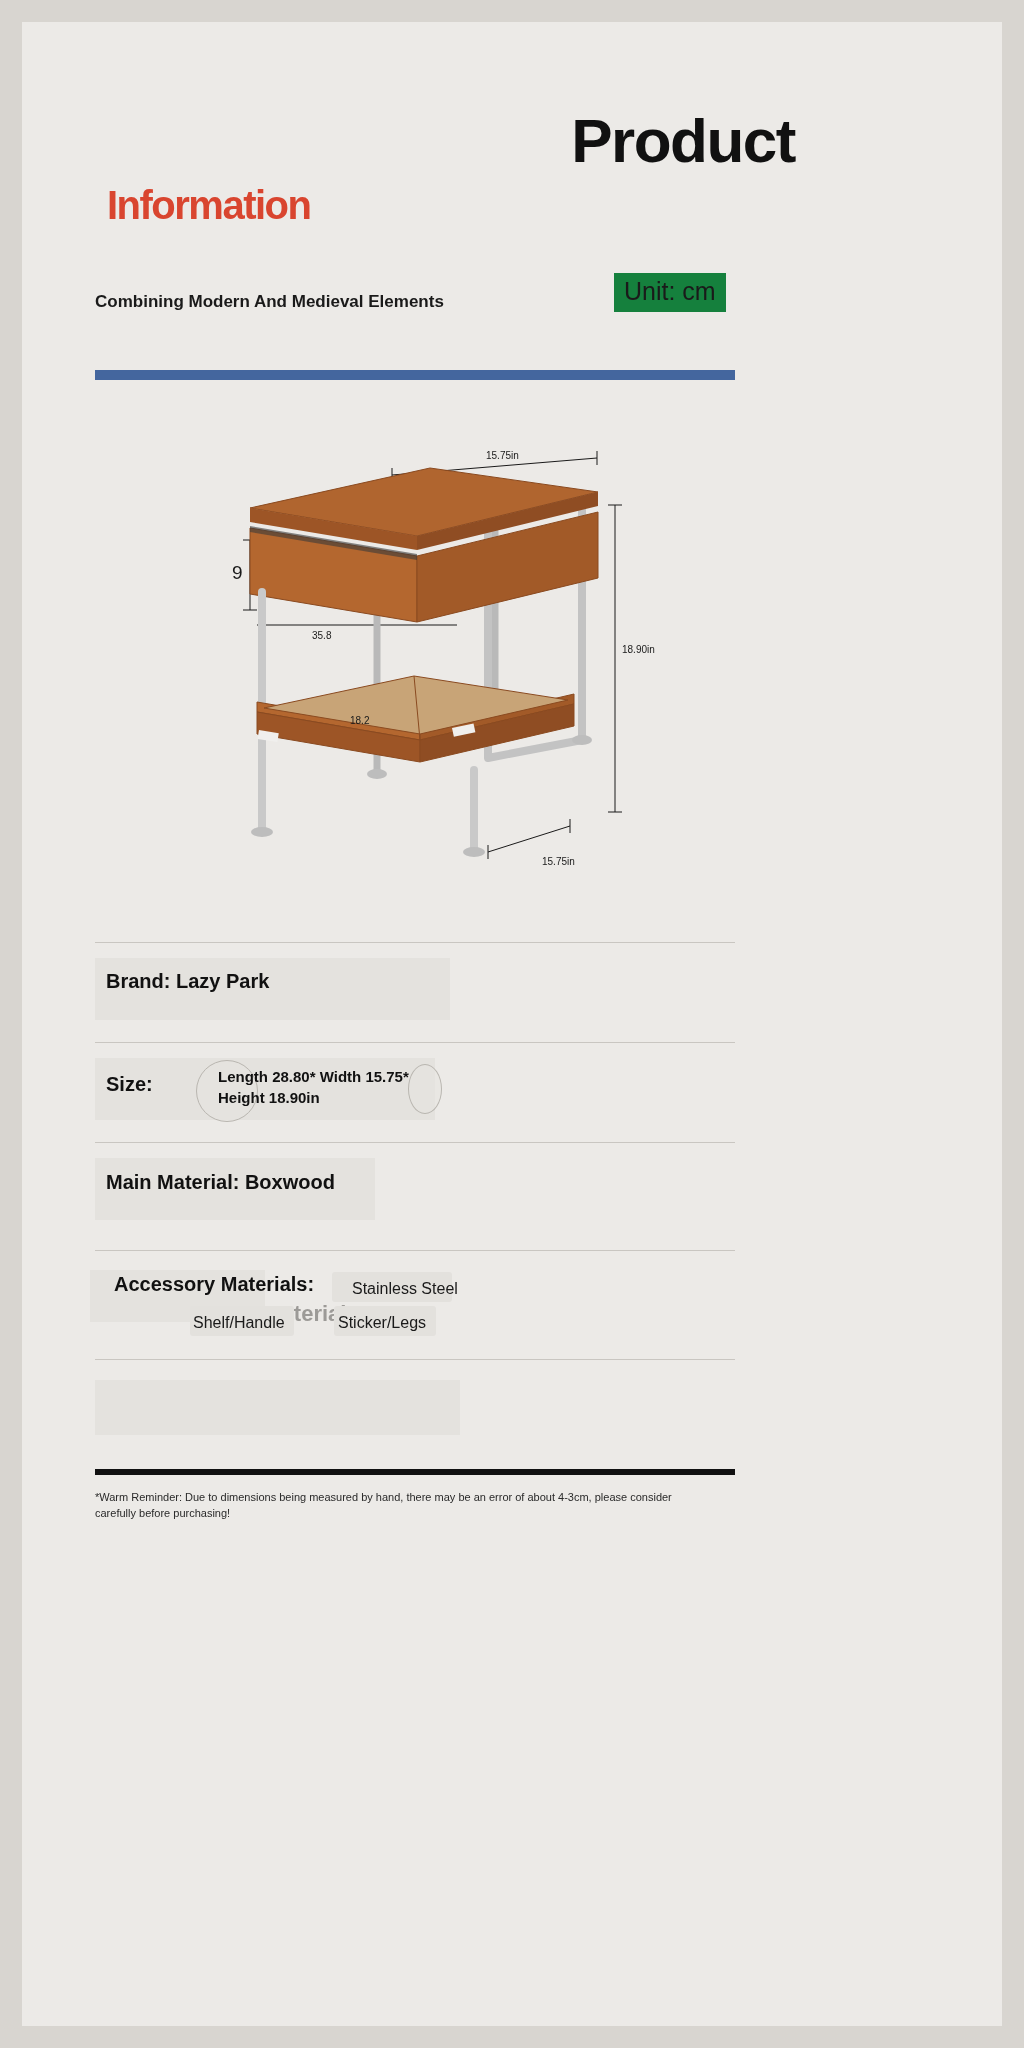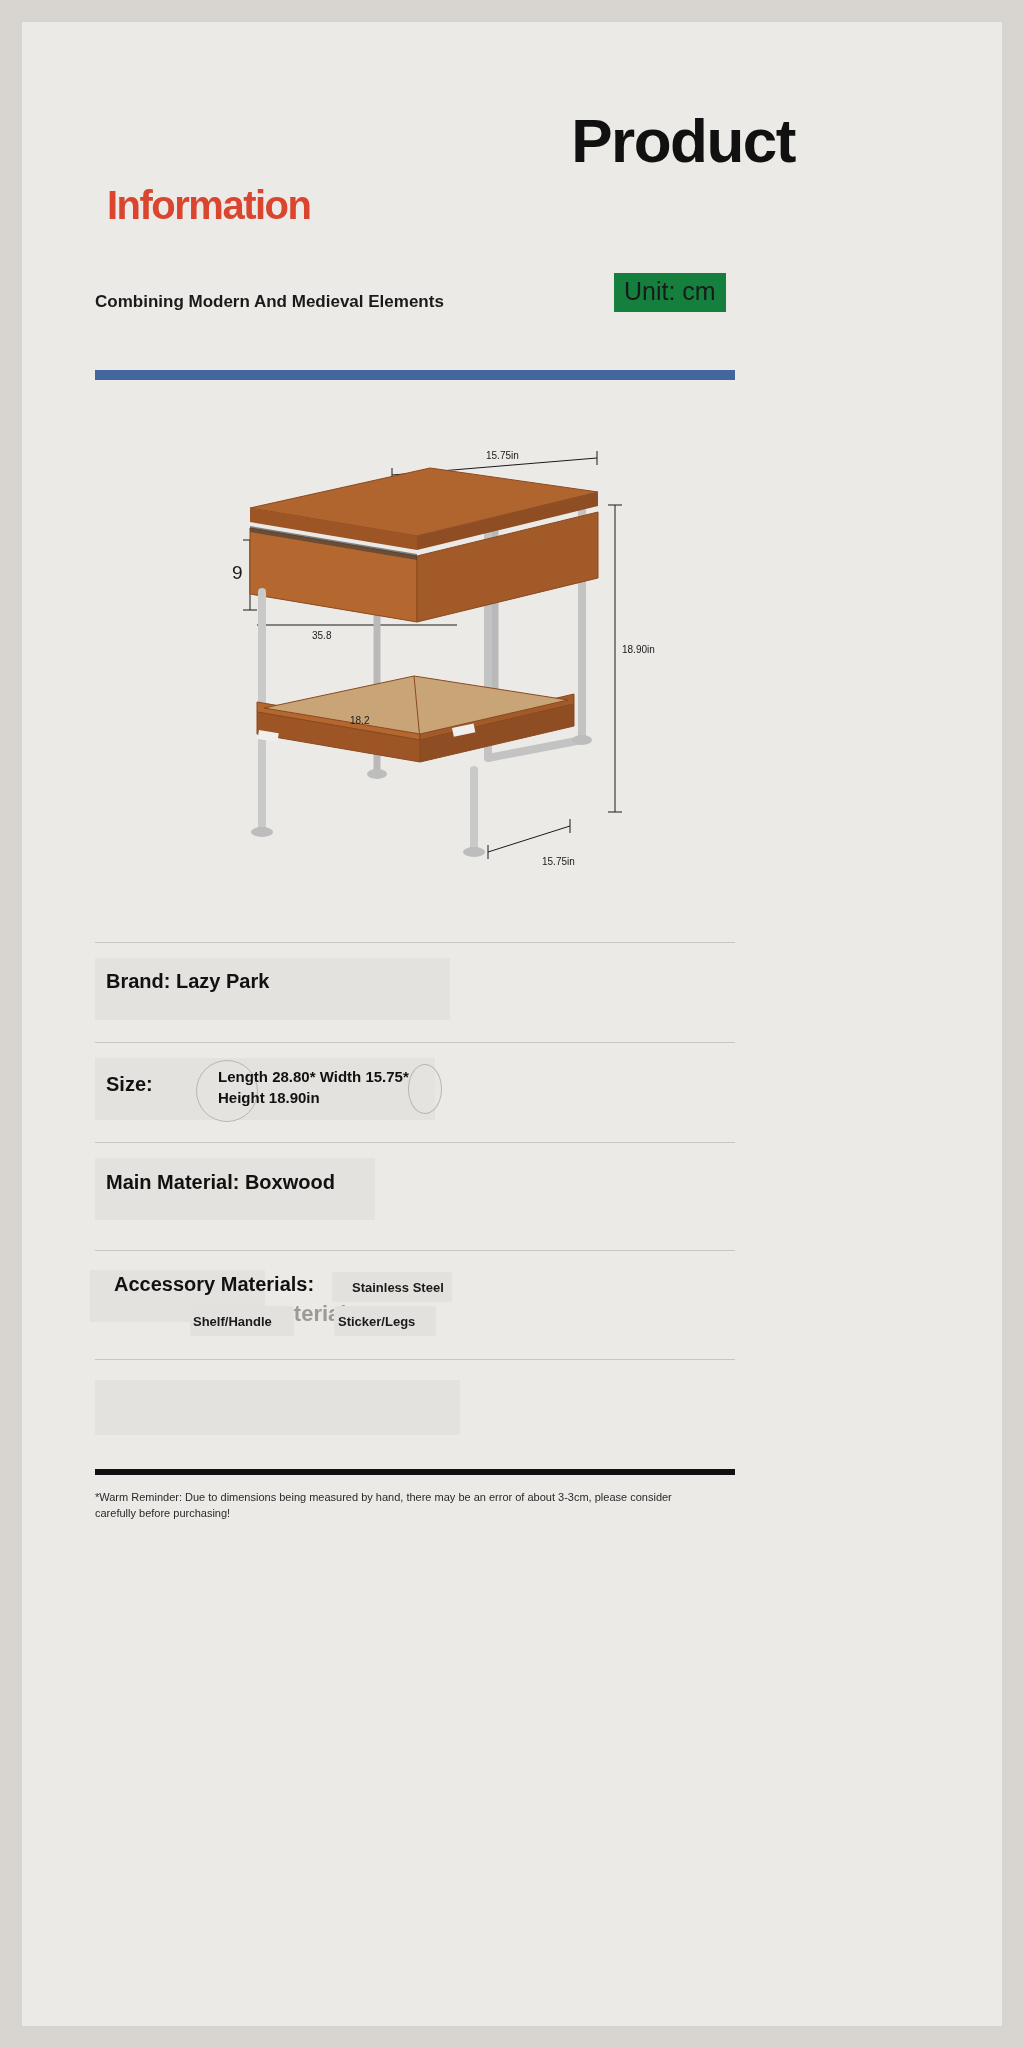--- a/index.html
+++ b/index.html
@@ -128,22 +128,22 @@
     position: absolute;
     background: #e4e2de;
   }
   .pill {
     position:absolute;
     background:#e3e1dd;
     border-radius: 3px;
   }
   .acc-small {
     position: absolute;
-    font-size: 13px;
-    font-weight: 700;
+    font-size: 16px;
+    font-weight: 400;
     color: #1a1a1a;
     white-space: nowrap;
   }
   .pack-text {
     position: absolute;
     left: 77px;
     top: 1371px;
     width: 560px;
     font-size: 16px;
     font-weight: 700;
@@ -304,15 +304,15 @@
   <div class="acc-small" style="left:330px; top:1258px;">Stainless Steel</div>
   <div class="pill" style="left:168px; top:1284px; width:104px; height:30px;"></div>
   <div class="acc-small" style="left:171px; top:1292px;">Shelf/Handle</div>
   <div class="pill" style="left:312px; top:1284px; width:102px; height:30px;"></div>
   <div class="acc-small" style="left:316px; top:1292px;">Sticker/Legs</div>
   <div class="hr" style="top:1337px;"></div>
 
   <div class="ghost" style="left:73px; top:1358px; width:365px; height:55px;"></div>
 
   <div class="black-rule"></div>
-  <div class="warn">*Warm Reminder: Due to dimensions being measured by hand, there may be an error of about 3-3cm, please consider carefully before purchasing!</div>
+  <div class="warn">*Warm Reminder: Due to dimensions being measured by hand, there may be an error of about 4-3cm, please consider carefully before purchasing!</div>
 
 </div>
 
 </body></html>

